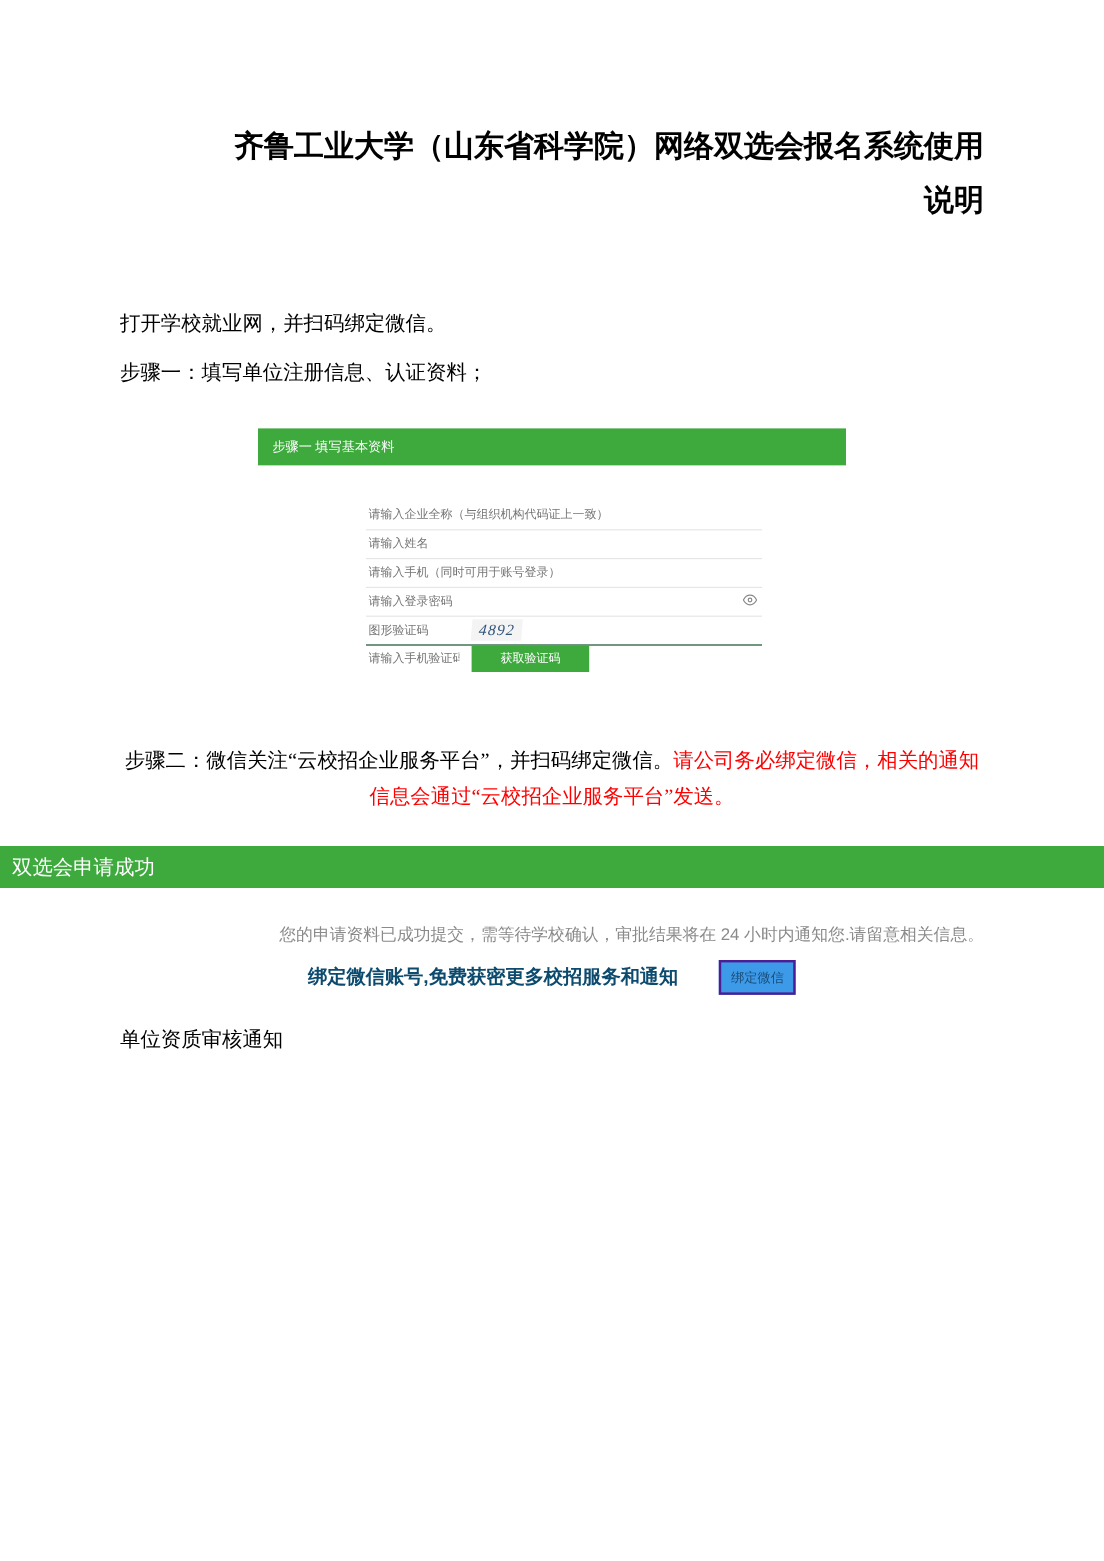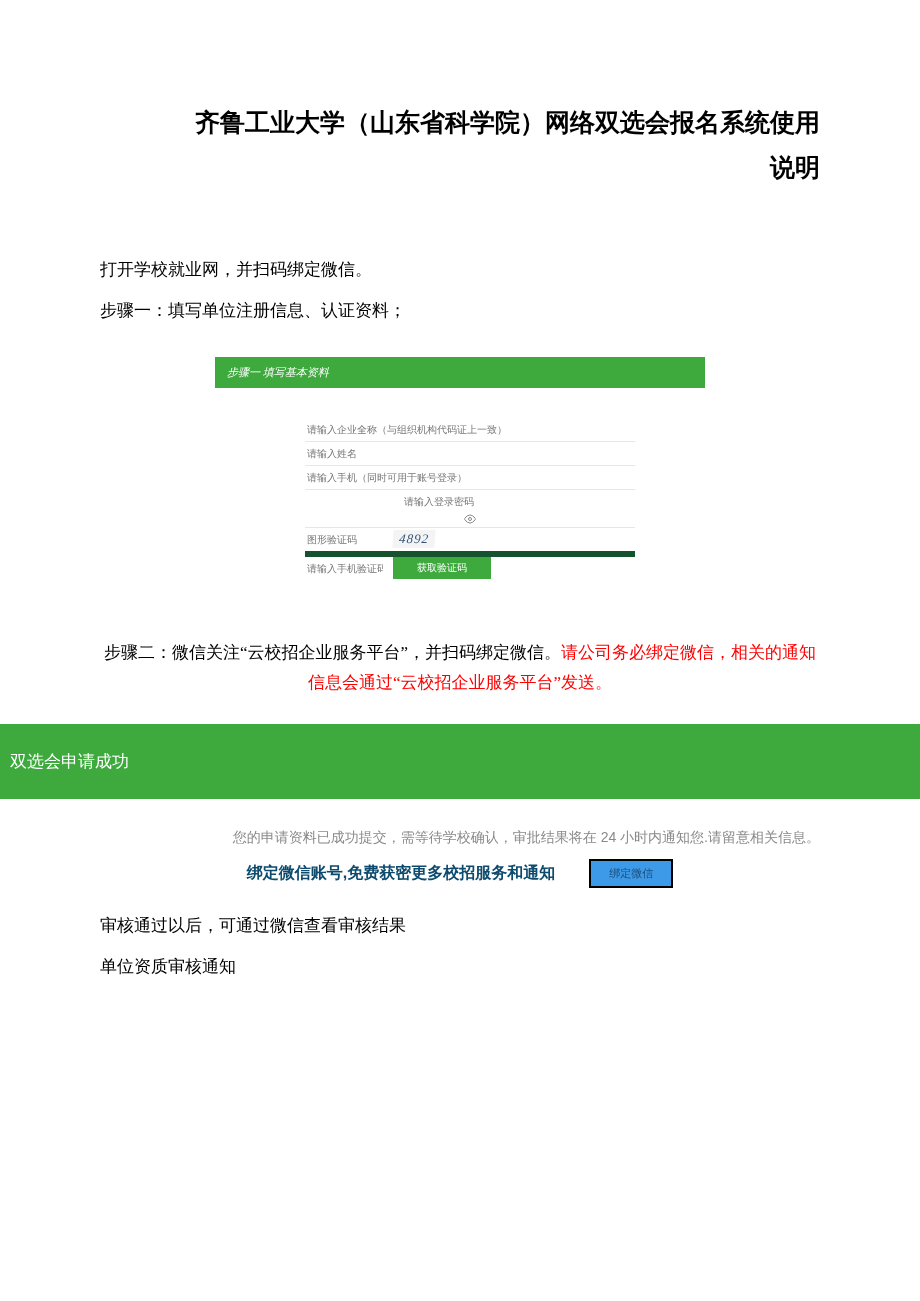--- a/index.html
+++ b/index.html
@@ -31,57 +31,55 @@
   }
   .form-figure {
     margin: 25px auto 50px auto;
     width: 490px;
   }
   .form-header {
     background: #3eaa3e;
     color: #fff;
     font-size: 11px;
     padding: 8px 12px;
-    font-style: italic;
   }
   .form-body {
     background: #fff;
     padding: 30px 70px 8px 90px;
   }
   .form-input {
     border: none;
     border-bottom: 1px solid #e6e6e6;
     width: 100%;
     font-size: 10px;
     color: #b8b8b8;
     padding: 6px 2px;
     outline: none;
     background: transparent;
   }
   .input-row {
     display: flex;
     align-items: center;
     gap: 8px;
-    border-bottom: 6px solid #14532d;
+    border-bottom: 1px solid #14532d;
   }
   .input-row .form-input-inline {
     border: none;
     font-size: 10px;
     color: #b8b8b8;
     padding: 6px 2px;
     outline: none;
     background: transparent;
     flex: 0 0 auto;
     width: 80px;
   }
   .input-row-pw {
     display: flex;
     align-items: center;
     border-bottom: 1px solid #e6e6e6;
-    flex-direction: column;
   }
   .input-row-pw .form-input-inline {
     border: none;
     font-size: 10px;
     color: #b8b8b8;
     padding: 6px 2px;
     outline: none;
     background: transparent;
     flex: 1;
   }
@@ -117,21 +115,21 @@
   .step2-text {
     font-size: 17px;
     line-height: 1.8;
     text-align: center;
   }
   .red-text { color: #ff0000; }
   .success-banner {
     background: #3eaa3e;
     color: #fff;
     font-size: 17px;
-    padding: 26px 10px;
+    padding: 6px 10px;
     margin: 25px -100px 30px -100px;
     width: calc(100% + 200px);
   }
   .success-msg {
     text-align: right;
     font-size: 14px;
     color: #8a8a8a;
     font-family: "Microsoft YaHei", sans-serif;
     margin-bottom: 12px;
   }
@@ -144,22 +142,22 @@
     font-family: Liberation Sans, sans-serif;
     color: #0c4a6e;
     vertical-align: middle;
     font-weight: bold;
   }
   .bind-btn {
     display: inline-block;
     background: #3d9ae8;
     color: #1a4d78;
     font-size: 11px;
-    padding: 5px 18px;
-    border: 2px solid #000000;
+    padding: 5px 8px;
+    border: 2px solid #4c1d95;
     margin-left: 30px;
     vertical-align: middle;
     cursor: pointer;
     font-family: "Microsoft YaHei", sans-serif;
   }
 </style>
 </head>
 <body>
 
 <div class="page">
@@ -205,16 +203,15 @@
 
   <div class="success-banner">双选会申请成功</div>
 
   <p class="success-msg">您的申请资料已成功提交，需等待学校确认，审批结果将在 24 小时内通知您.请留意相关信息。</p>
 
   <div class="bind-row">
     <span class="bind-label">绑定微信账号,免费获密更多校招服务和通知</span>
     <span class="bind-btn">绑定微信</span>
   </div>
 
-  <p class="body-text">审核通过以后，可通过微信查看审核结果</p>
   <p class="body-text">单位资质审核通知</p>
 
 </div>
 
 </body></html>

